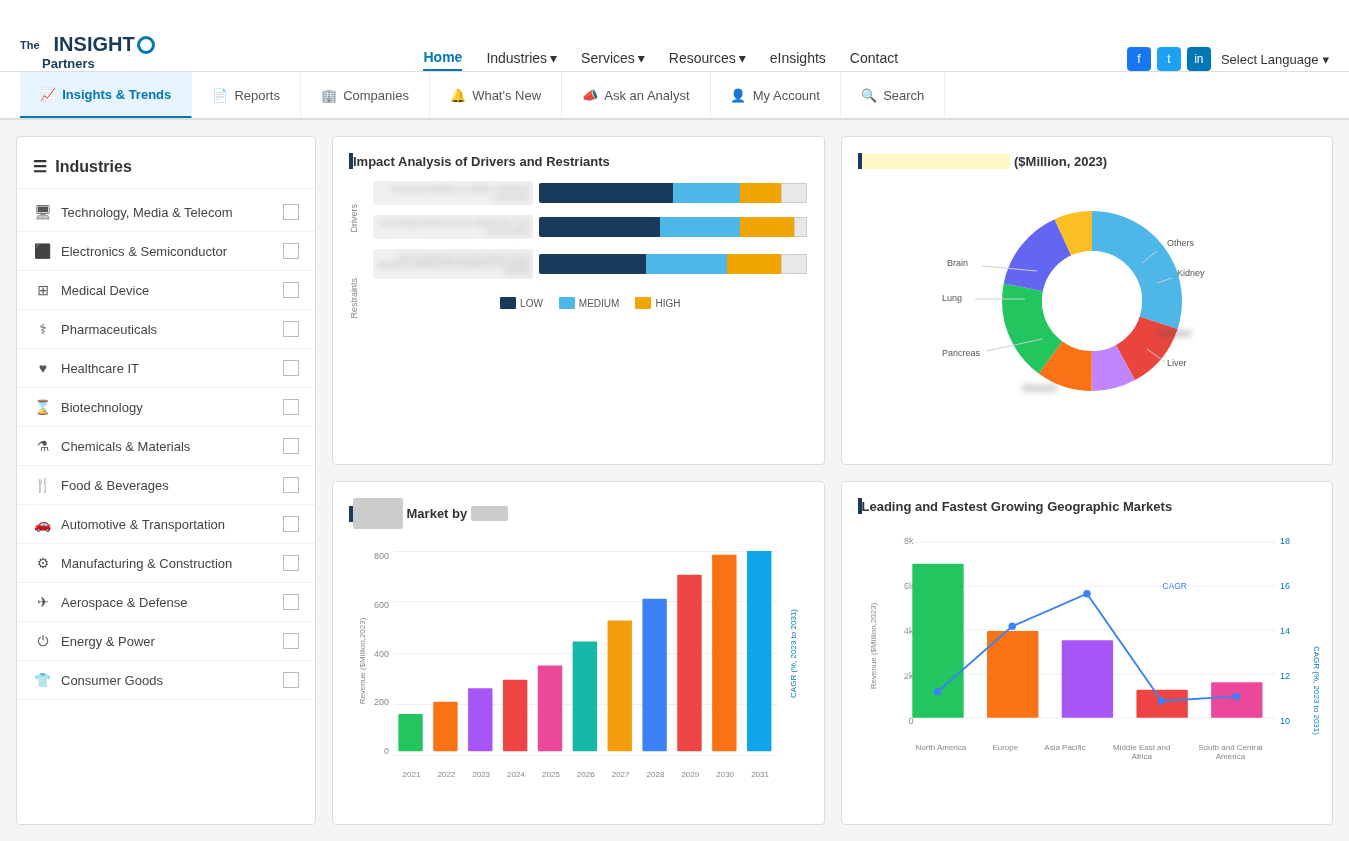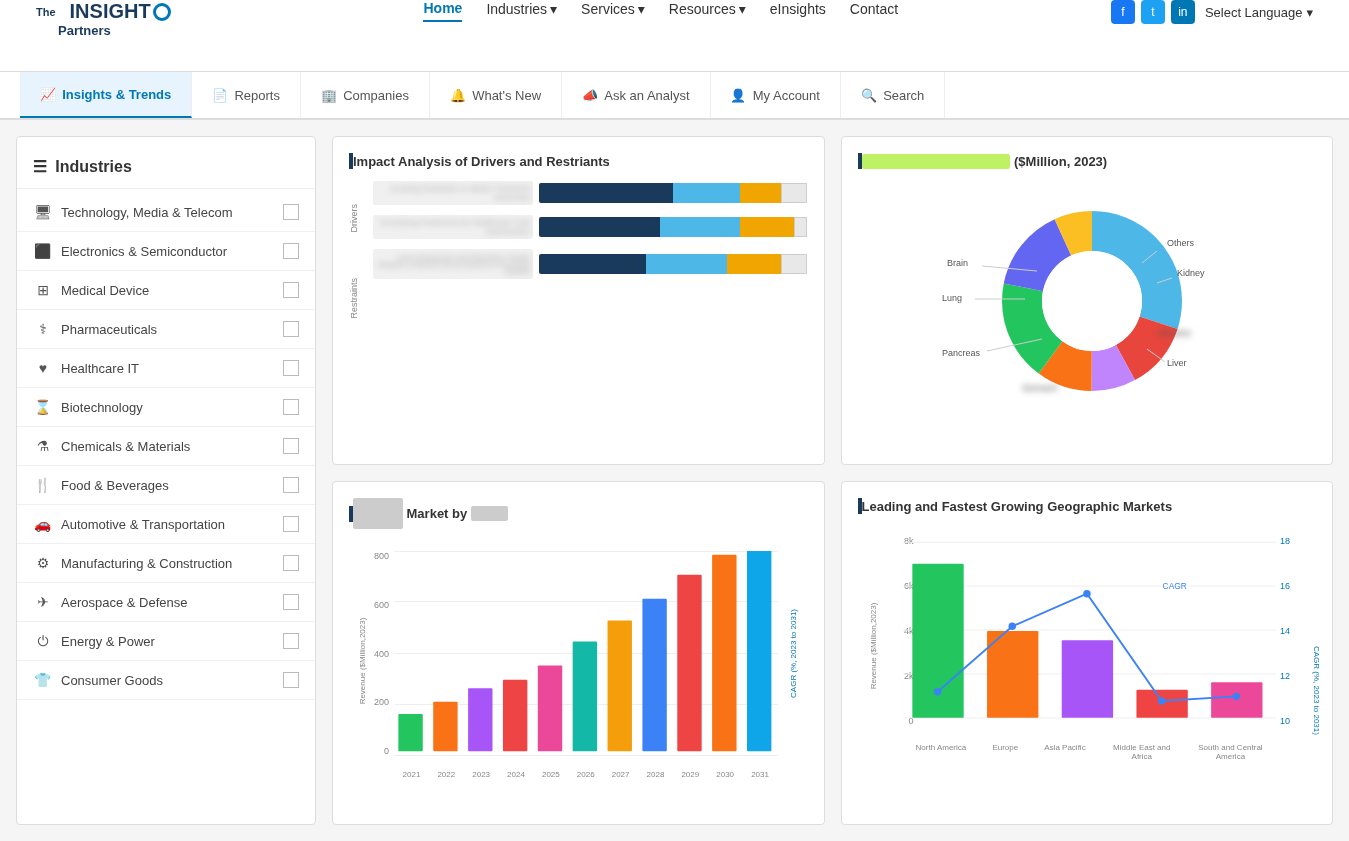--- a/index.html
+++ b/index.html
@@ -1,19 +1,19 @@
 <!DOCTYPE html>
 <html><head>
   <meta charset="utf-8">
   <style>
     * { box-sizing: border-box; margin: 0; padding: 0; }
     body { font-family: Arial, sans-serif; font-size: 13px; color: #333; background: #f5f5f5; }
 
     
-    .header { background: #fff; border-bottom: 1px solid #ddd; padding: 0 36px; display: flex; align-items: flex-start; height: 72px; }
+    .header { background: #fff; border-bottom: 1px solid #ddd; padding: 0 20px; display: flex; align-items: flex-end; height: 72px; }
     .logo { display: flex; align-items: center; margin-right: 40px; }
     .logo-circle { width: 18px; height: 18px; border: 3px solid #0077b6; border-radius: 50%; display: inline-block; margin-left: 2px; vertical-align: middle; }
     .nav { display: flex; align-items: center; gap: 24px; flex: 1; justify-content: center; }
     .nav-item { font-size: 14px; color: #333; text-decoration: none; cursor: pointer; padding-bottom: 4px; }
     .nav-item.active { color: #0077b6; border-bottom: 2px solid #0077b6; font-weight: 600; }
     .nav-item-dropdown { display: flex; align-items: center; gap: 3px; }
     .header-right { display: flex; align-items: center; gap: 10px; }
     .social-icons { display: flex; gap: 6px; }
     .social-icon { width: 24px; height: 24px; border-radius: 4px; display: flex; align-items: center; justify-content: center; font-size: 12px; color: #fff; cursor: pointer; }
     .fb { background: #1877f2; }
@@ -242,28 +242,42 @@
               <span class="blurred">Lack of Awareness and Reluctance Toward Adoption of Medical Neural Systems in Emerging Markets</span>
             </div>
             <div style="flex:1;height:20px;display:flex;border-radius:2px;overflow:hidden;">
               <div style="width:40%;background:#1a3a5c;"></div>
               <div style="width:30%;background:#4db8e8;"></div>
               <div style="width:20%;background:#f0a500;"></div>
               <div style="width:10%;background:#e8e8e8;border:1px solid #ccc;"></div>
             </div>
           </div>
 
+          <div style="display:flex;justify-content:center;gap:16px;margin-top:8px;">
+            <div style="display:flex;align-items:center;gap:4px;">
+              <div style="width:16px;height:12px;background:#1a3a5c;border-radius:1px;"></div>
+              <span style="font-size:10px;color:#555;">LOW</span>
+            </div>
+            <div style="display:flex;align-items:center;gap:4px;">
+              <div style="width:16px;height:12px;background:#4db8e8;border-radius:1px;"></div>
+              <span style="font-size:10px;color:#555;">MEDIUM</span>
+            </div>
+            <div style="display:flex;align-items:center;gap:4px;">
+              <div style="width:16px;height:12px;background:#f0a500;border-radius:1px;"></div>
+              <span style="font-size:10px;color:#555;">HIGH</span>
+            </div>
+          </div>
         </div>
       </div>
     </div>
 
     <div class="chart-card">
       <div class="chart-title">
         <span class="chart-title-bar"></span>
-        <span style="background:#bef264;color:transparent;border-radius:2px;padding:0 4px;">North America by Type</span>
+        <span style="background:#fef9c3;color:transparent;border-radius:2px;padding:0 4px;">North America by Type</span>
         <span>&nbsp;($Million, 2023)</span>
       </div>
       <div style="display:flex;justify-content:center;align-items:center;padding:10px 0;">
         <svg width="300" height="220" viewBox="0 0 300 220">
 
           <circle cx="155" cy="110" r="90" fill="none" stroke="none"></circle>
 
           <circle cx="155" cy="110" r="70" fill="none" stroke="#4db8e8" stroke-width="40" stroke-dasharray="131.9 439.8" stroke-dashoffset="0" transform="rotate(-90 155 110)"></circle>
 
           <circle cx="155" cy="110" r="70" fill="none" stroke="#e8463c" stroke-width="40" stroke-dasharray="52.8 439.8" stroke-dashoffset="-131.9" transform="rotate(-90 155 110)"></circle>

